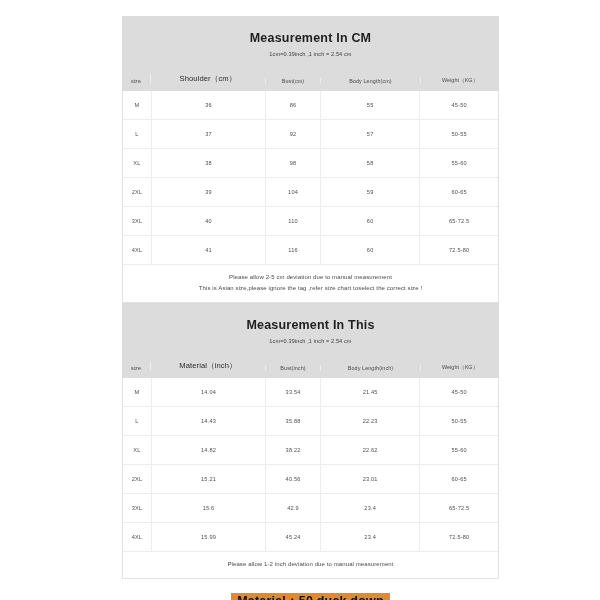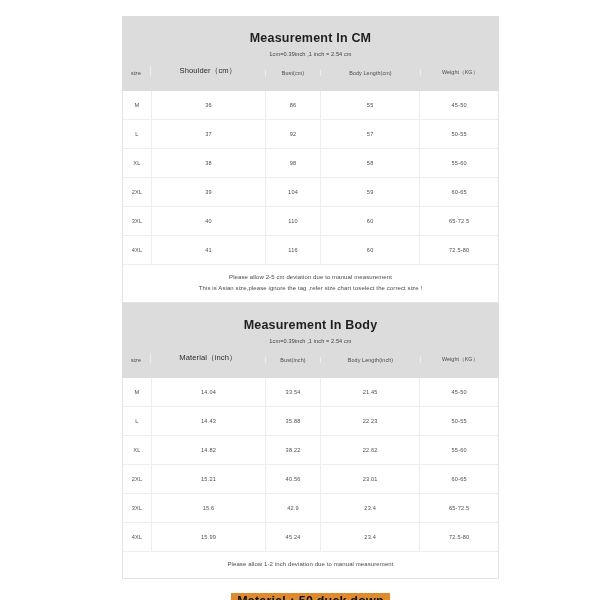--- a/index.html
+++ b/index.html
@@ -47,21 +47,21 @@
     color: #3d3d3d;
     margin-top: 5px;
     letter-spacing: 0.1px;
   }
 
   
   .head-row {
     display: flex;
     align-items: flex-end;
     height: 34px;
-    padding-bottom: 15px;
+    padding-bottom: 7px;
     box-sizing: border-box;
   }
   .head-row .cell {
     font-size: 5.4px;
     color: #4a4a4a;
     text-align: center;
     letter-spacing: 0.1px;
   }
   .head-row .cell.bigger {
     font-size: 7.6px;
@@ -196,21 +196,21 @@
         <div class="cell c4">72.5-80</div>
       </div>
 
       <div class="note-row">
         <div class="note-line">Please allow 2-5 cm deviation due to manual measurement</div>
         <div class="note-line">This is Asian size,please ignore the tag ,refer size chart toselect the correct size !</div>
       </div>
     </div>
 
     <div class="sec-head">
-      <div class="sec-title">Measurement In Body</div>
+      <div class="sec-title">Measurement In This</div>
       <div class="sec-sub">1cm=0.39inch ,1 inch = 2.54 cm</div>
       <div class="head-row">
         <div class="cell c0">size</div>
         <div class="cell c1 bigger">Material（inch）</div>
         <div class="cell c2">Bust(inch)</div>
         <div class="cell c3">Body Length(inch)</div>
         <div class="cell c4">Weight（KG）</div>
       </div>
     </div>
 

